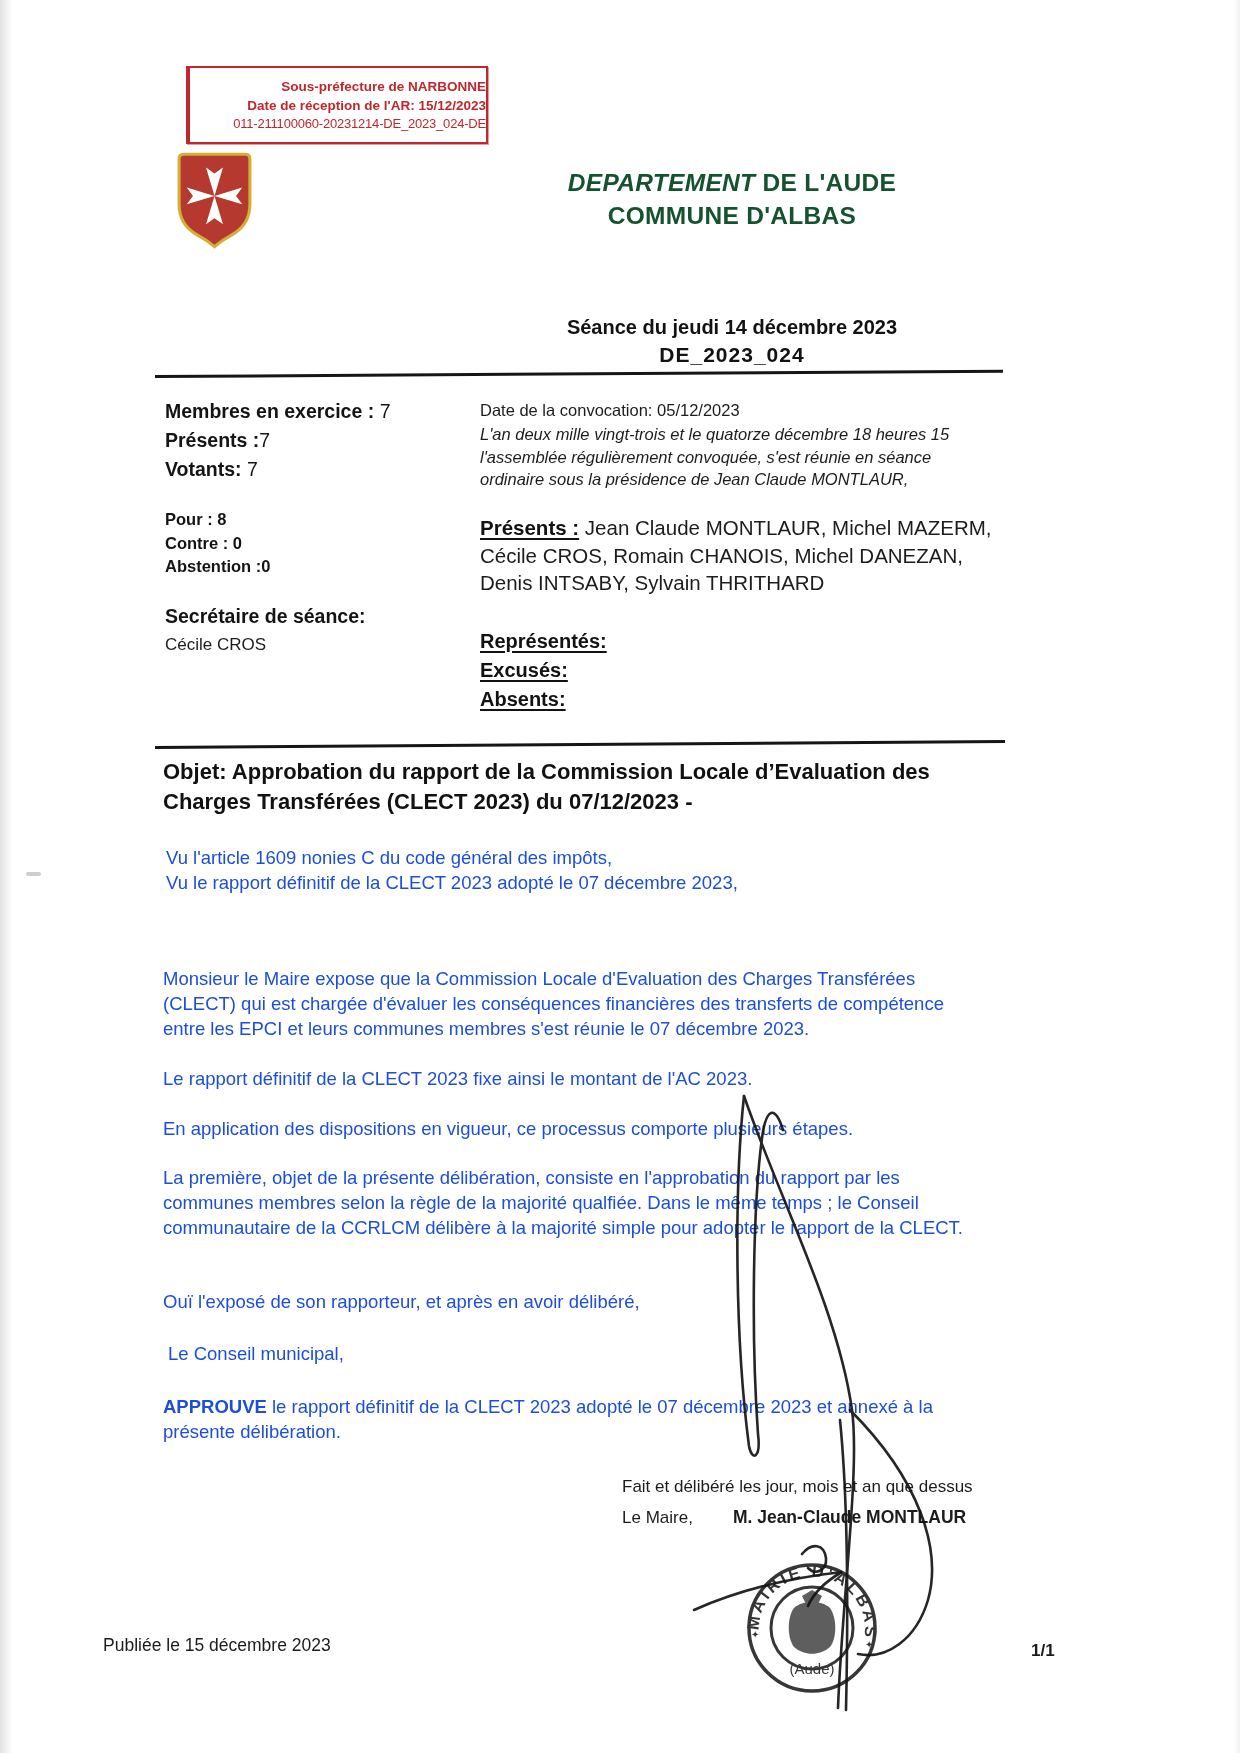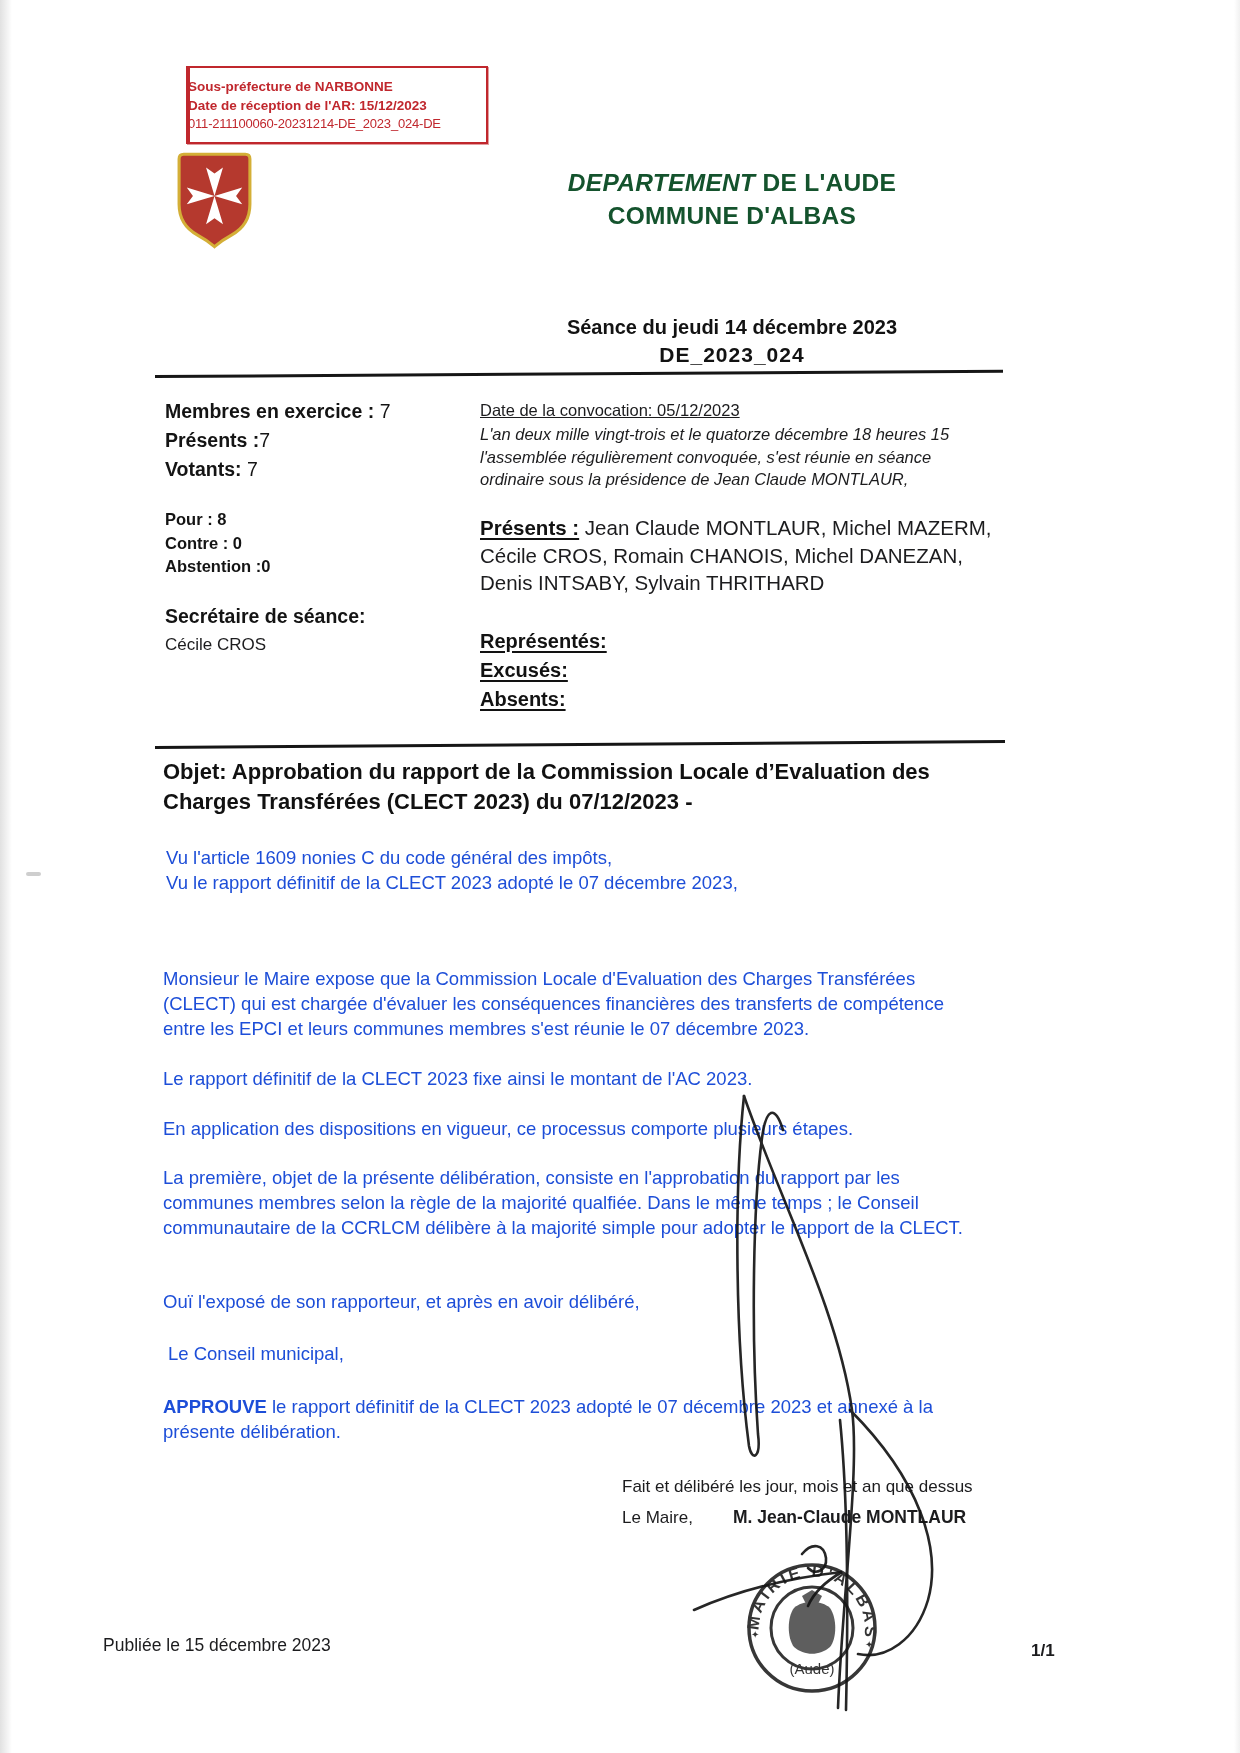--- a/index.html
+++ b/index.html
@@ -9,41 +9,41 @@
   }
   .abs{position:absolute;}
   
   .edge-l{left:0;top:0;width:12px;height:100%;background:linear-gradient(to right,rgba(90,90,90,.18),rgba(0,0,0,0));}
   .edge-r{right:0;top:0;width:6px;height:100%;background:linear-gradient(to left,rgba(120,120,120,.10),rgba(0,0,0,0));}
   .dash-artifact{left:26px;top:872px;width:15px;height:4px;background:#b9b9b9;border-radius:2px;opacity:.7;}
   
   .rx-stamp{
     left:186px;top:66px;width:298px;height:74px;border:2px solid #c0272d;
     box-shadow:inset 2px 0 0 #c0272d, 1px 1px 0 rgba(192,39,45,.45);
-    display:flex;flex-direction:column;justify-content:center;text-align:left;
+    display:flex;flex-direction:column;justify-content:center;text-align:right;
     color:#c0272d;line-height:1.42;
   }
   .rx-stamp .l12{font-size:13.5px;font-weight:bold;}
   .rx-stamp .l3{font-size:13px;font-weight:normal;letter-spacing:-0.2px;}
   
   .hdr{left:467px;top:166px;width:530px;text-align:center;font-size:24.5px;font-weight:600;letter-spacing:.3px;line-height:33px;color:#14532d;}
   .session{left:467px;top:316px;width:530px;text-align:center;font-weight:bold;color:#121212;}
   .session .s1{font-size:20px;}
   .session .s2{font-size:21px;letter-spacing:1px;margin-top:4px;}
   .rule{height:3px;background:#161616;transform-origin:left center;}
   .rule1{left:155px;top:375px;width:848px;transform:rotate(-0.35deg);}
   .rule2{left:155px;top:746px;width:850px;transform:rotate(-0.4deg);box-shadow:0 -4px 0 -2px rgba(20,20,20,.55);}
   
   .counts1{left:165px;top:397px;font-size:19.5px;line-height:29px;color:#141414;}
   .counts1 .lbl{font-weight:bold;}
   .counts2{left:165px;top:508px;font-size:16.5px;font-weight:bold;line-height:23.5px;color:#141414;}
   .secr-lbl{left:165px;top:605px;font-size:19.5px;font-weight:bold;color:#141414;}
   .secr-name{left:165px;top:635px;font-size:17px;}
   
-  .convoc-date{left:480px;top:401px;font-size:16.5px;text-decoration:underline;}
+  .convoc-date{left:480px;top:401px;font-size:16.5px;}
   .preamble{left:480px;top:423px;width:500px;font-size:16.5px;font-style:italic;line-height:22.5px;}
   .presents{left:480px;top:514px;width:532px;font-size:20.5px;line-height:27.5px;}
   .u-bold{font-weight:bold;text-decoration:underline;text-decoration-thickness:2px;text-underline-offset:3px;color:#121212;}
   .rolls{left:480px;font-size:20px;}
   
   .objet{left:163px;top:757px;width:800px;font-size:22px;font-weight:bold;line-height:30px;color:#111;}
   
   .btxt{font-size:18.5px;line-height:25px;color:#1d4ed8;}
   .vu{left:166px;top:845px;width:820px;}
   .p1{left:163px;top:966px;width:800px;}

